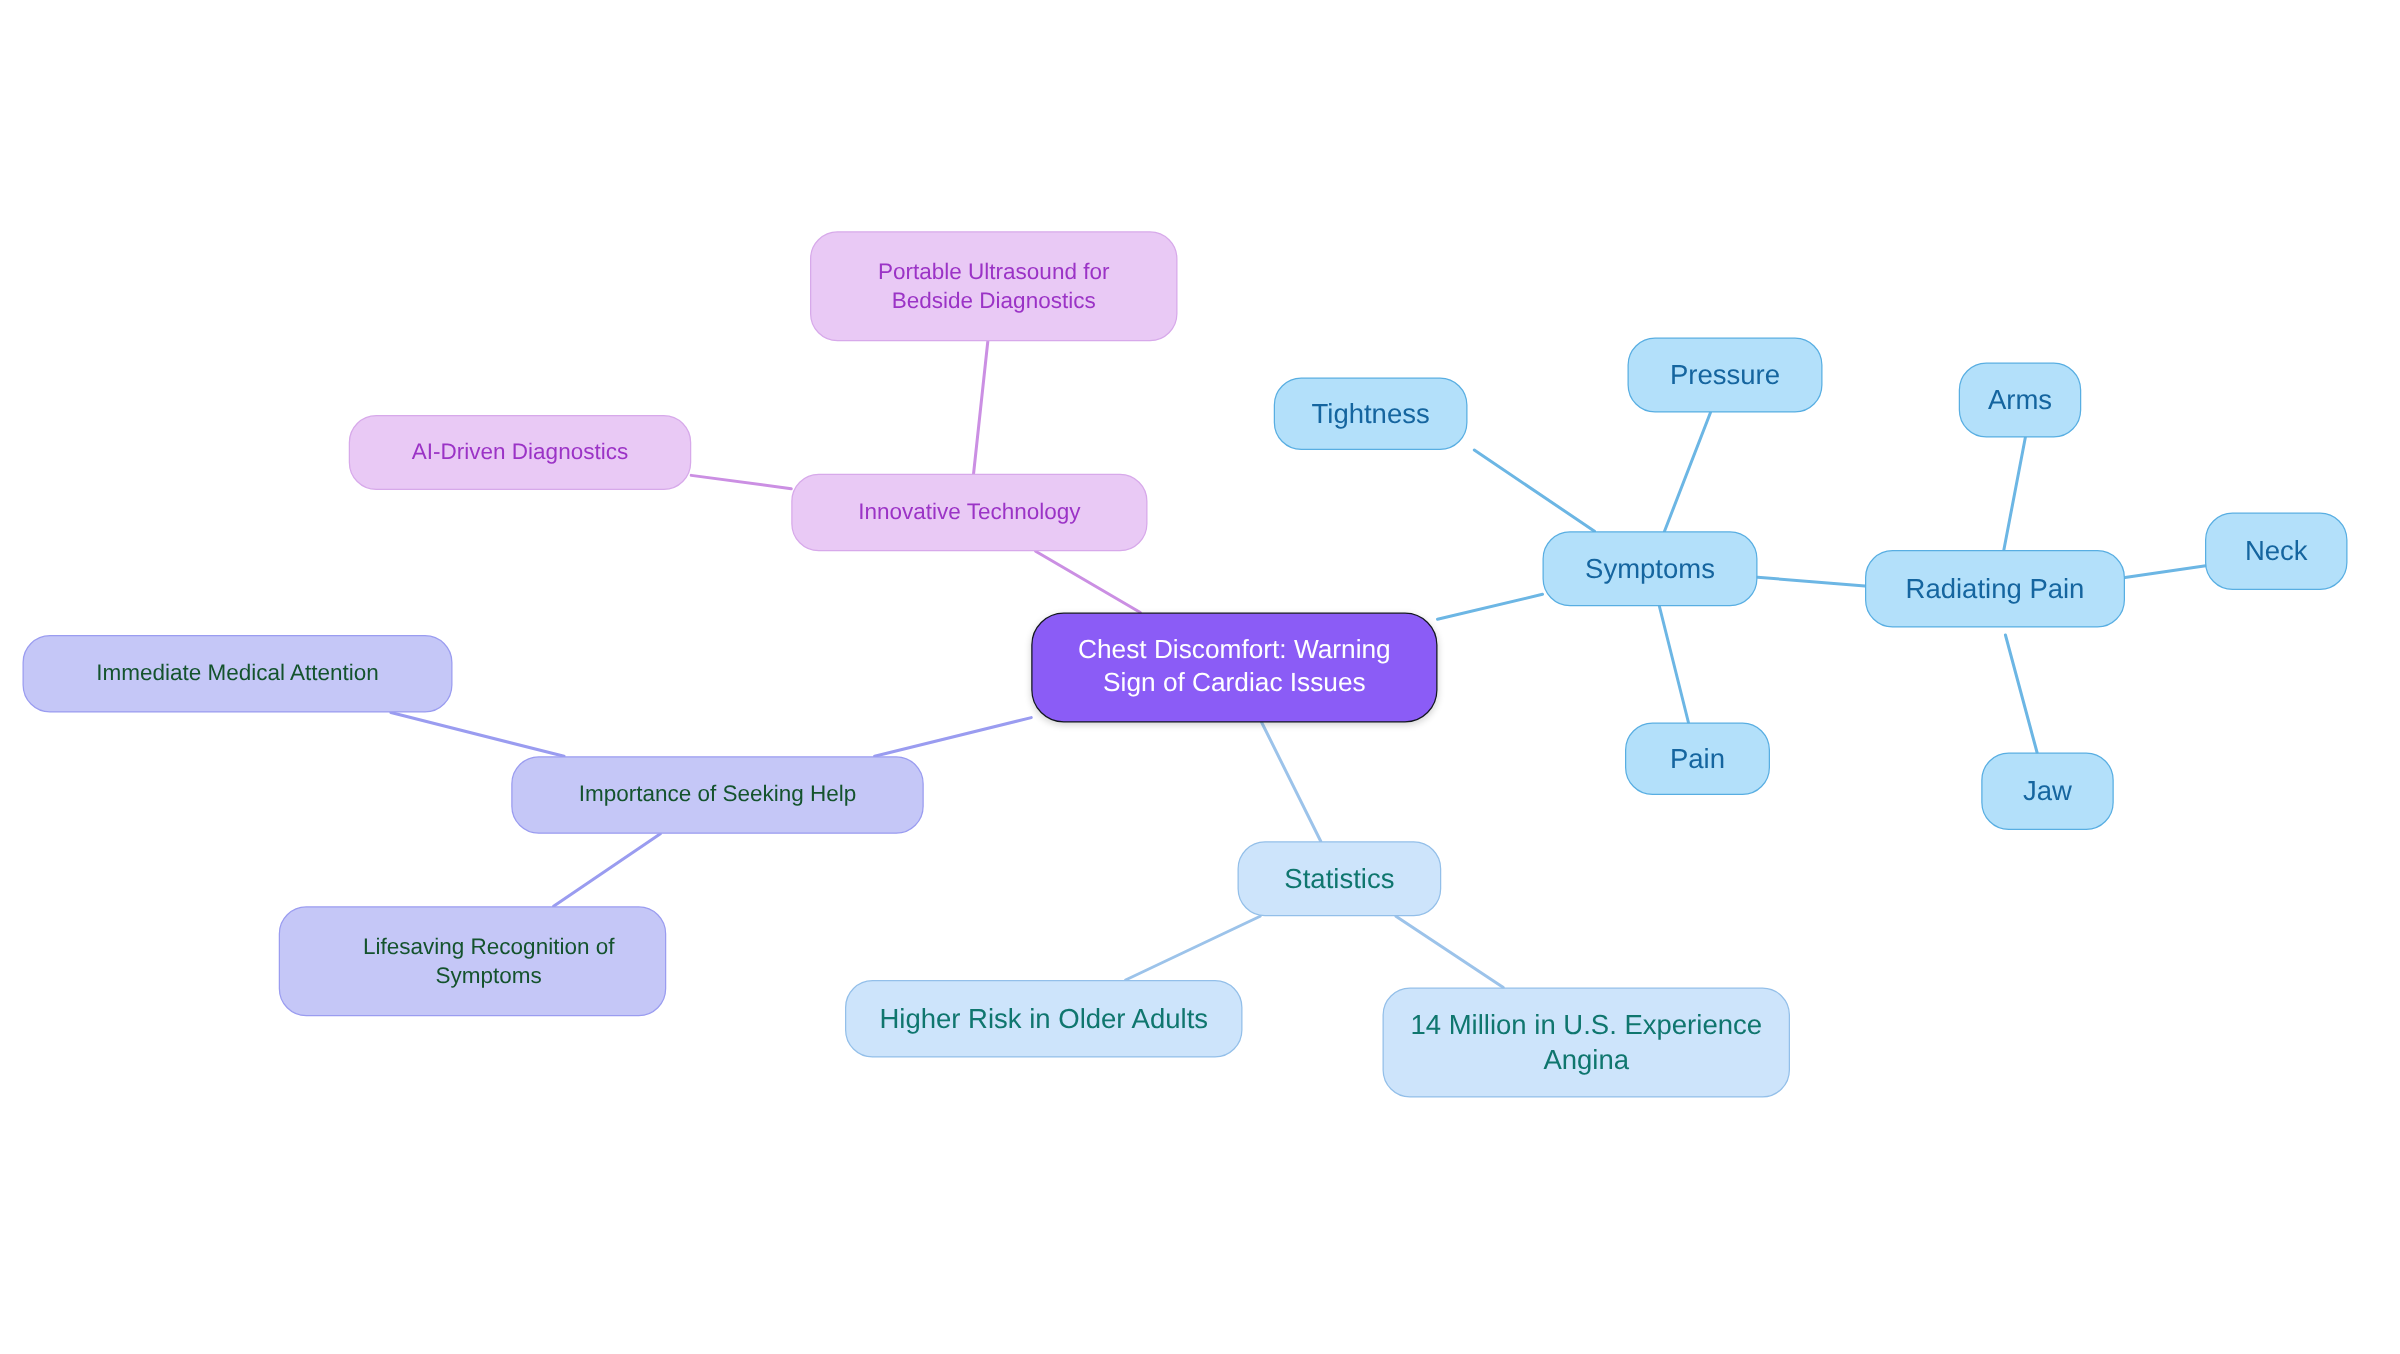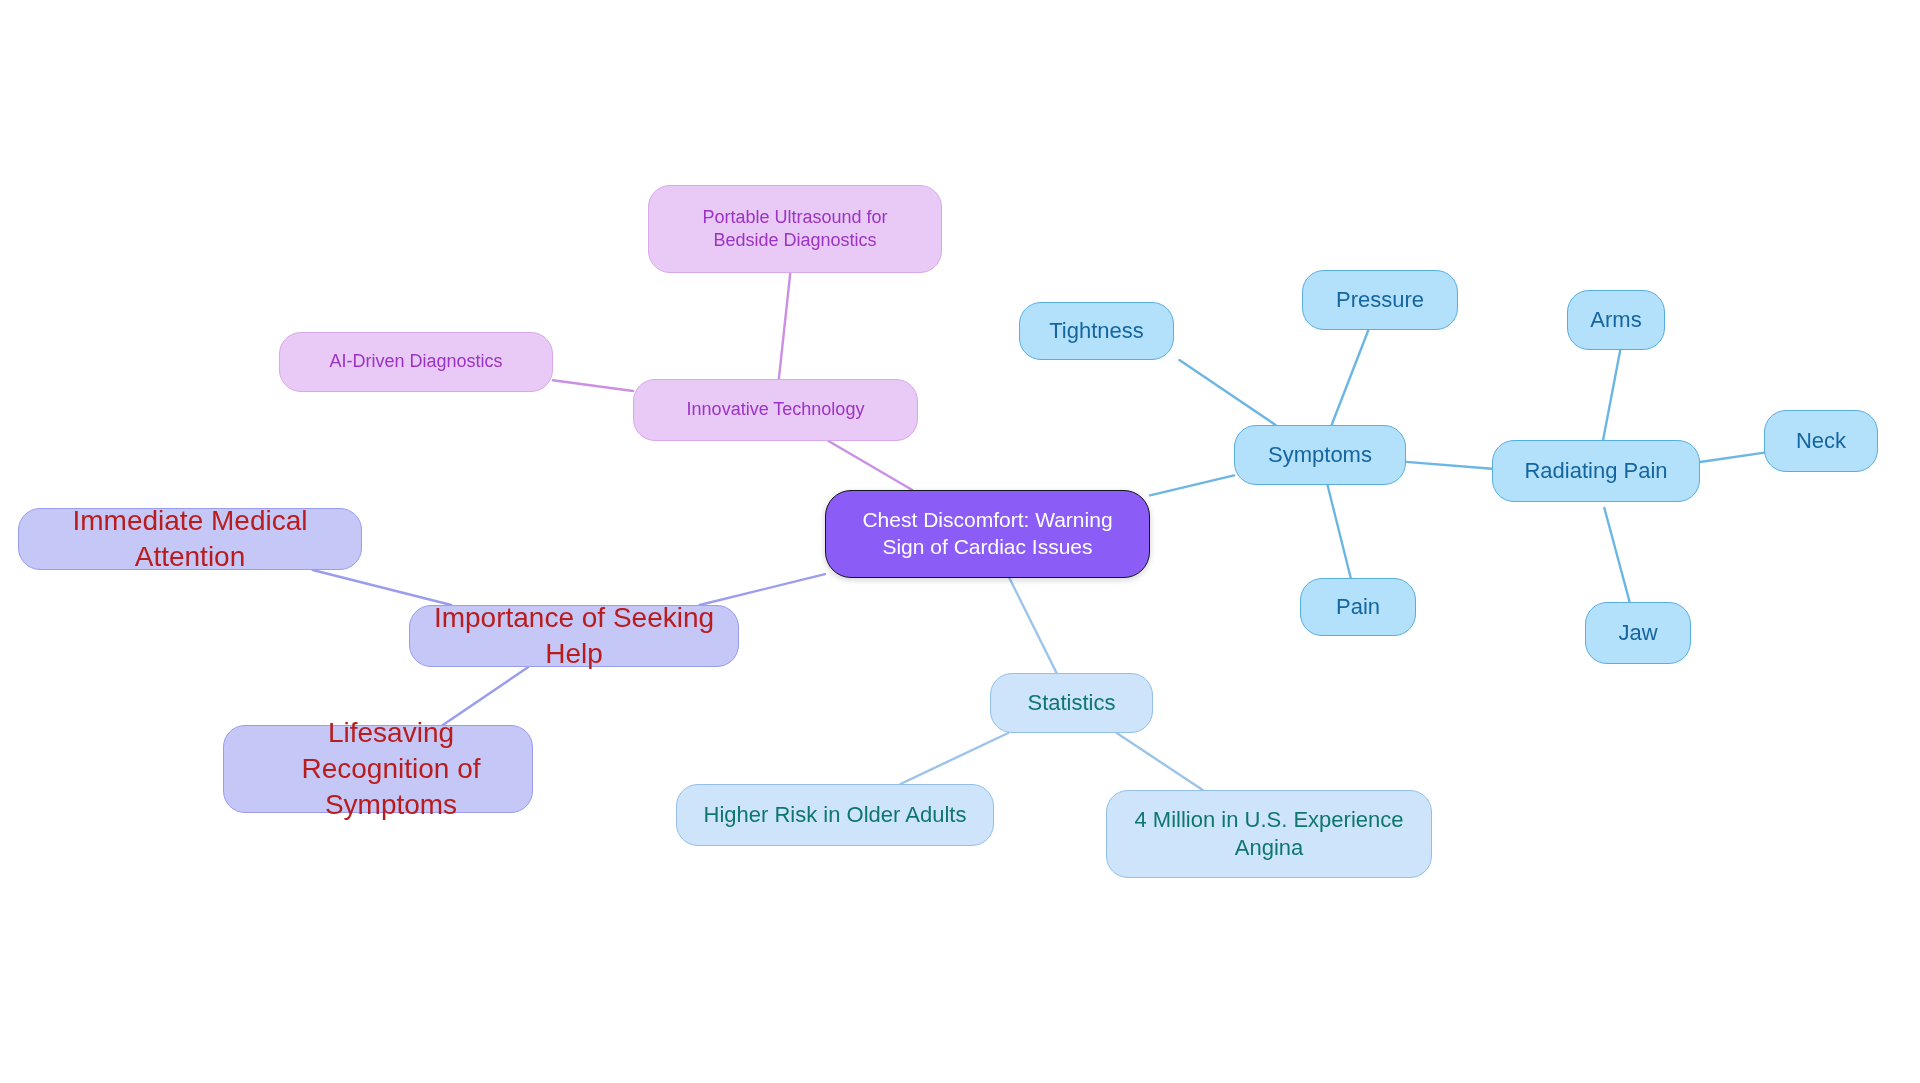--- a/index.html
+++ b/index.html
@@ -57,22 +57,22 @@
   }
   .node-lightblue {
     background: #cde4fb;
     border-color: #93bfe9;
     color: #0f766e;
     font-size: 22px;
   }
   .node-violet {
     background: #c5c7f7;
     border-color: #9a9cf0;
-    color: #b91c1c;
-    font-size: 28px;
+    color: #14532d;
+    font-size: 18px;
   }
   .node-pink {
     background: #e9c9f5;
     border-color: #d7a9ea;
     color: #9b33c6;
     font-size: 18px;
   }
 </style>
 </head>
 <body>
@@ -103,21 +103,21 @@
       <div class="node node-blue" style="left: 1234px; top: 425px; width: 172px; height: 60px;">Symptoms</div>
       <div class="node node-blue" style="left: 1019px; top: 302px; width: 155px; height: 58px;">Tightness</div>
       <div class="node node-blue" style="left: 1302px; top: 270px; width: 156px; height: 60px;">Pressure</div>
       <div class="node node-blue" style="left: 1300px; top: 578px; width: 116px; height: 58px;">Pain</div>
       <div class="node node-blue" style="left: 1492px; top: 440px; width: 208px; height: 62px;">Radiating Pain</div>
       <div class="node node-blue" style="left: 1567px; top: 290px; width: 98px; height: 60px;">Arms</div>
       <div class="node node-blue" style="left: 1764px; top: 410px; width: 114px; height: 62px;">Neck</div>
       <div class="node node-blue" style="left: 1585px; top: 602px; width: 106px; height: 62px;">Jaw</div>
       <div class="node node-lightblue" style="left: 990px; top: 673px; width: 163px; height: 60px;">Statistics</div>
       <div class="node node-lightblue" style="left: 676px; top: 784px; width: 318px; height: 62px;">Higher Risk in Older Adults</div>
-      <div class="node node-lightblue" style="left: 1106px; top: 790px; width: 326px; height: 88px;">4 Million in U.S. Experience
+      <div class="node node-lightblue" style="left: 1106px; top: 790px; width: 326px; height: 88px;">14 Million in U.S. Experience
 Angina</div>
       <div class="node node-violet" style="left: 409px; top: 605px; width: 330px; height: 62px;">Importance of Seeking Help</div>
       <div class="node node-violet" style="left: 18px; top: 508px; width: 344px; height: 62px;">Immediate Medical Attention</div>
       <div class="node node-violet" style="left: 223px; top: 725px; width: 310px; height: 88px; padding-left: 36px;">Lifesaving Recognition of
 Symptoms</div>
       <div class="node node-pink" style="left: 633px; top: 379px; width: 285px; height: 62px;">Innovative Technology</div>
       <div class="node node-pink" style="left: 279px; top: 332px; width: 274px; height: 60px;">AI-Driven Diagnostics</div>
       <div class="node node-pink" style="left: 648px; top: 185px; width: 294px; height: 88px;">Portable Ultrasound for
 Bedside Diagnostics</div>
     </div>

